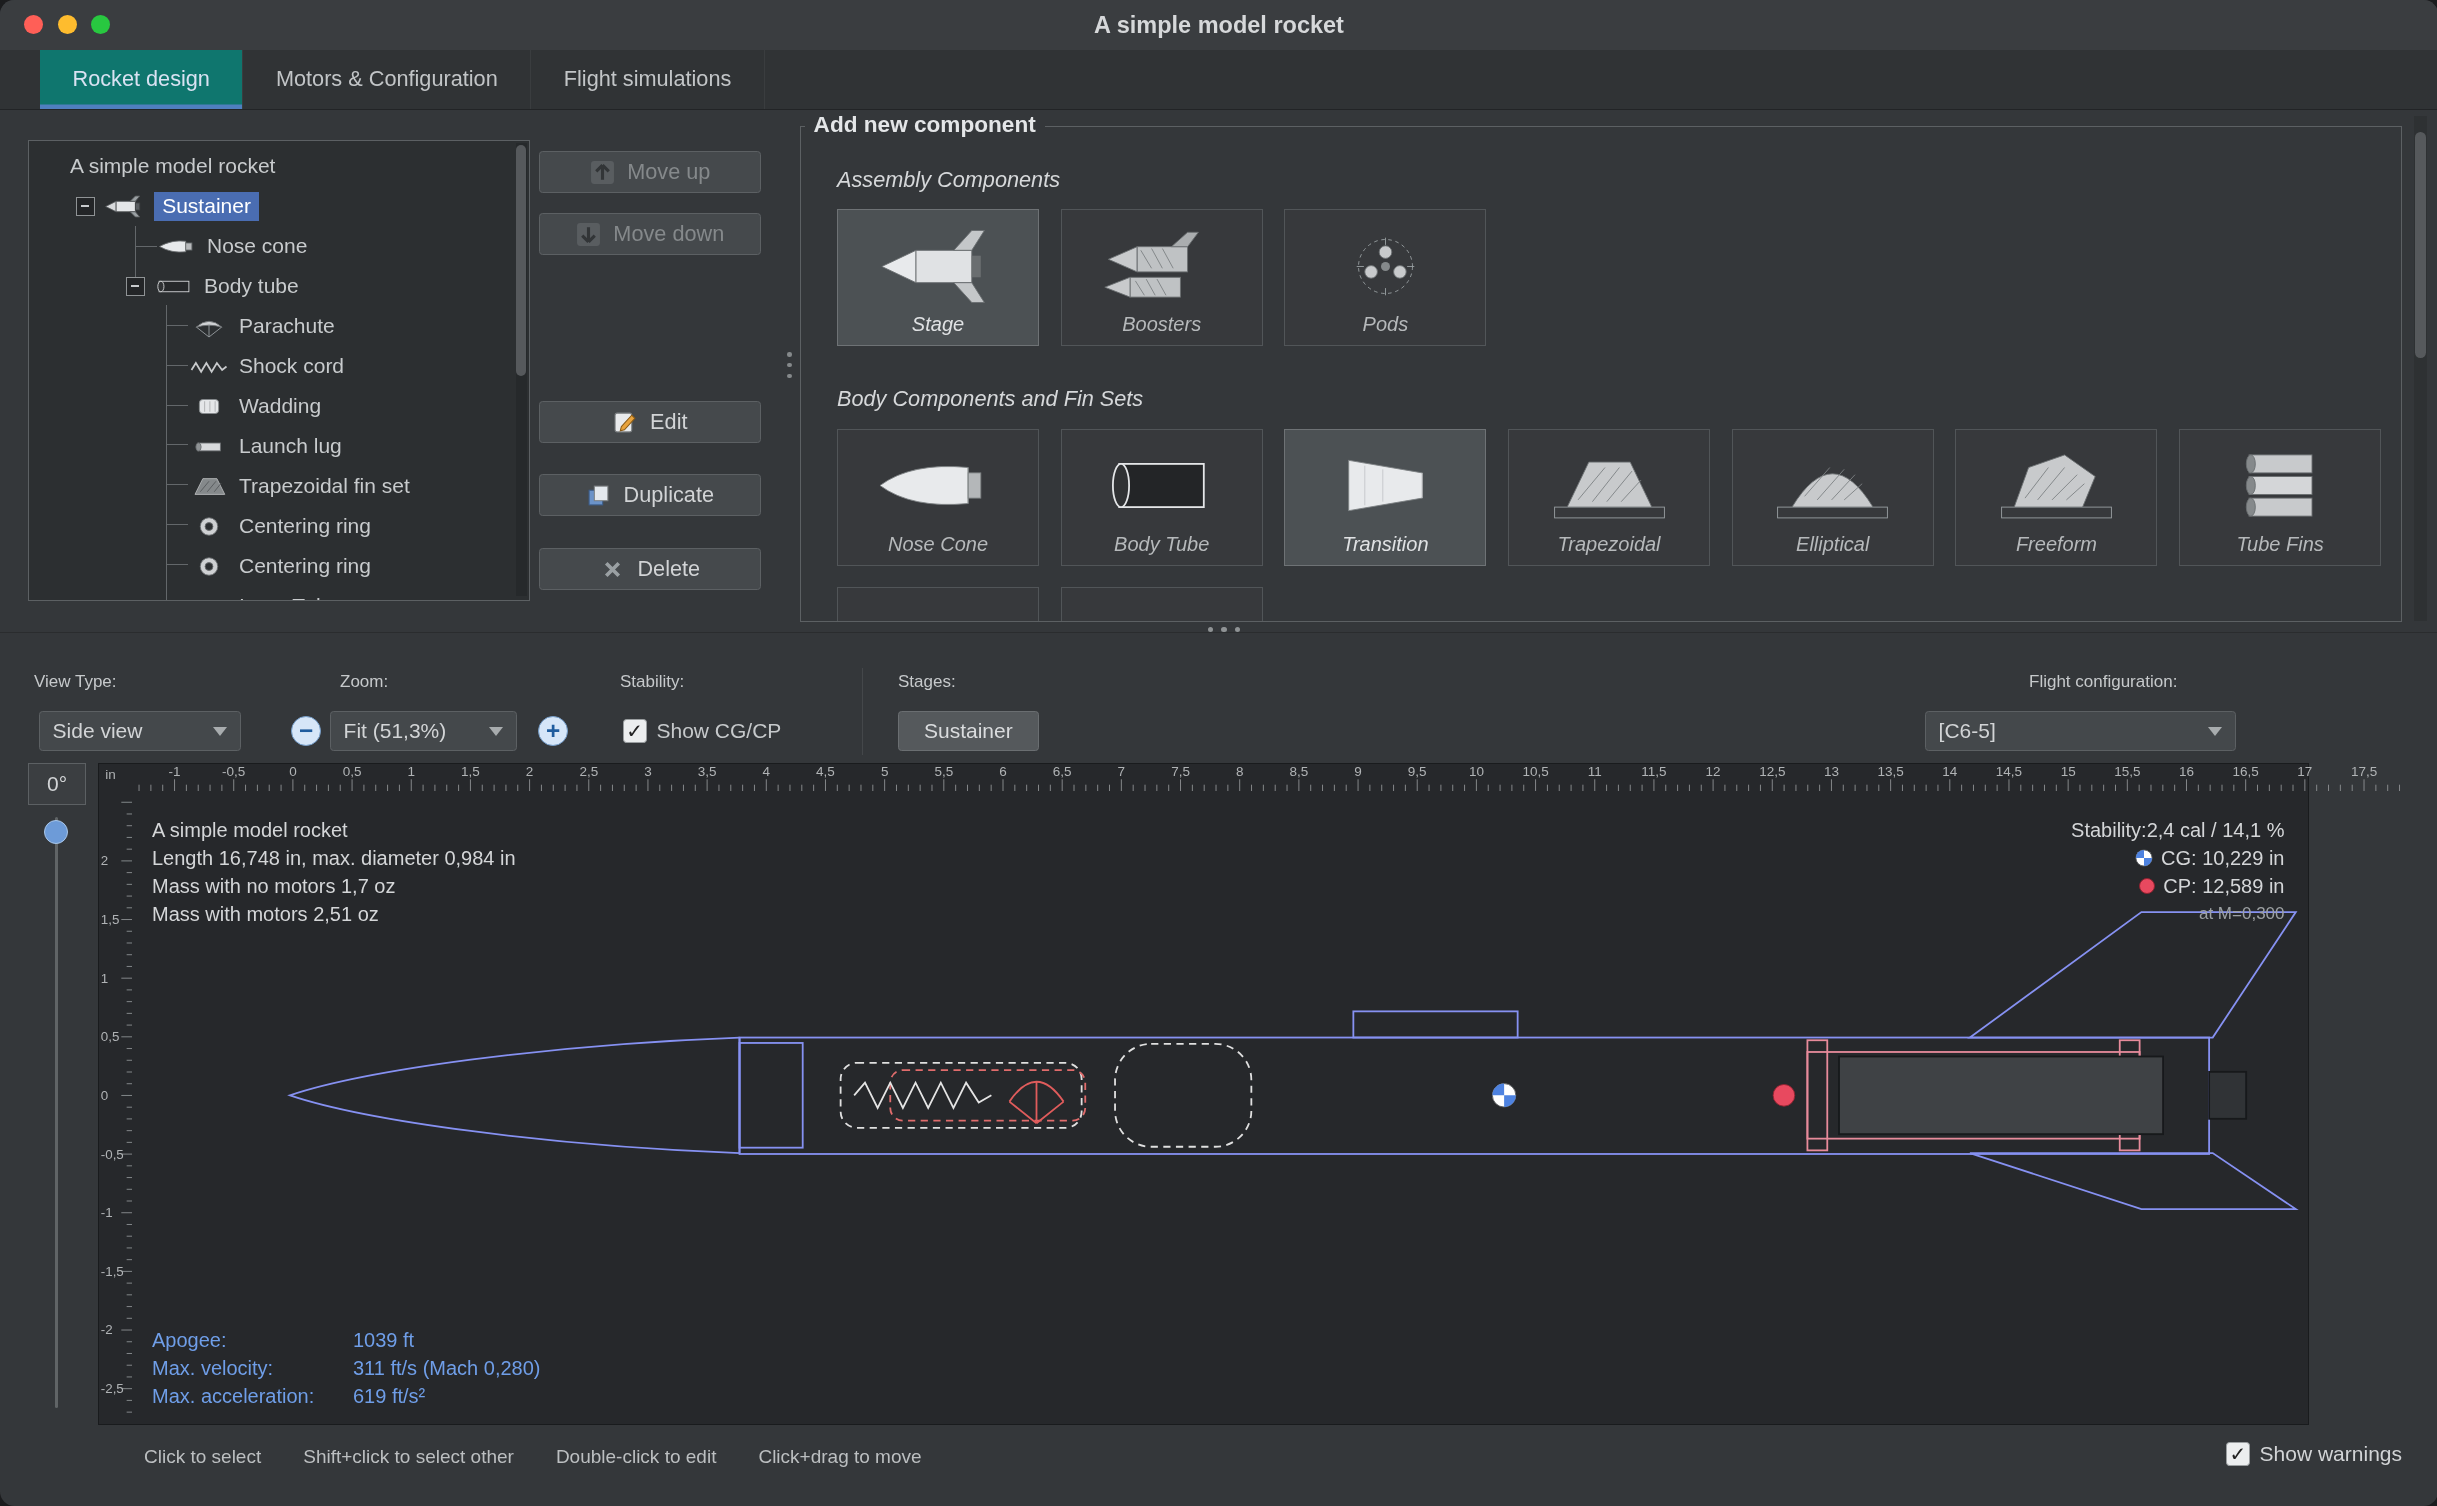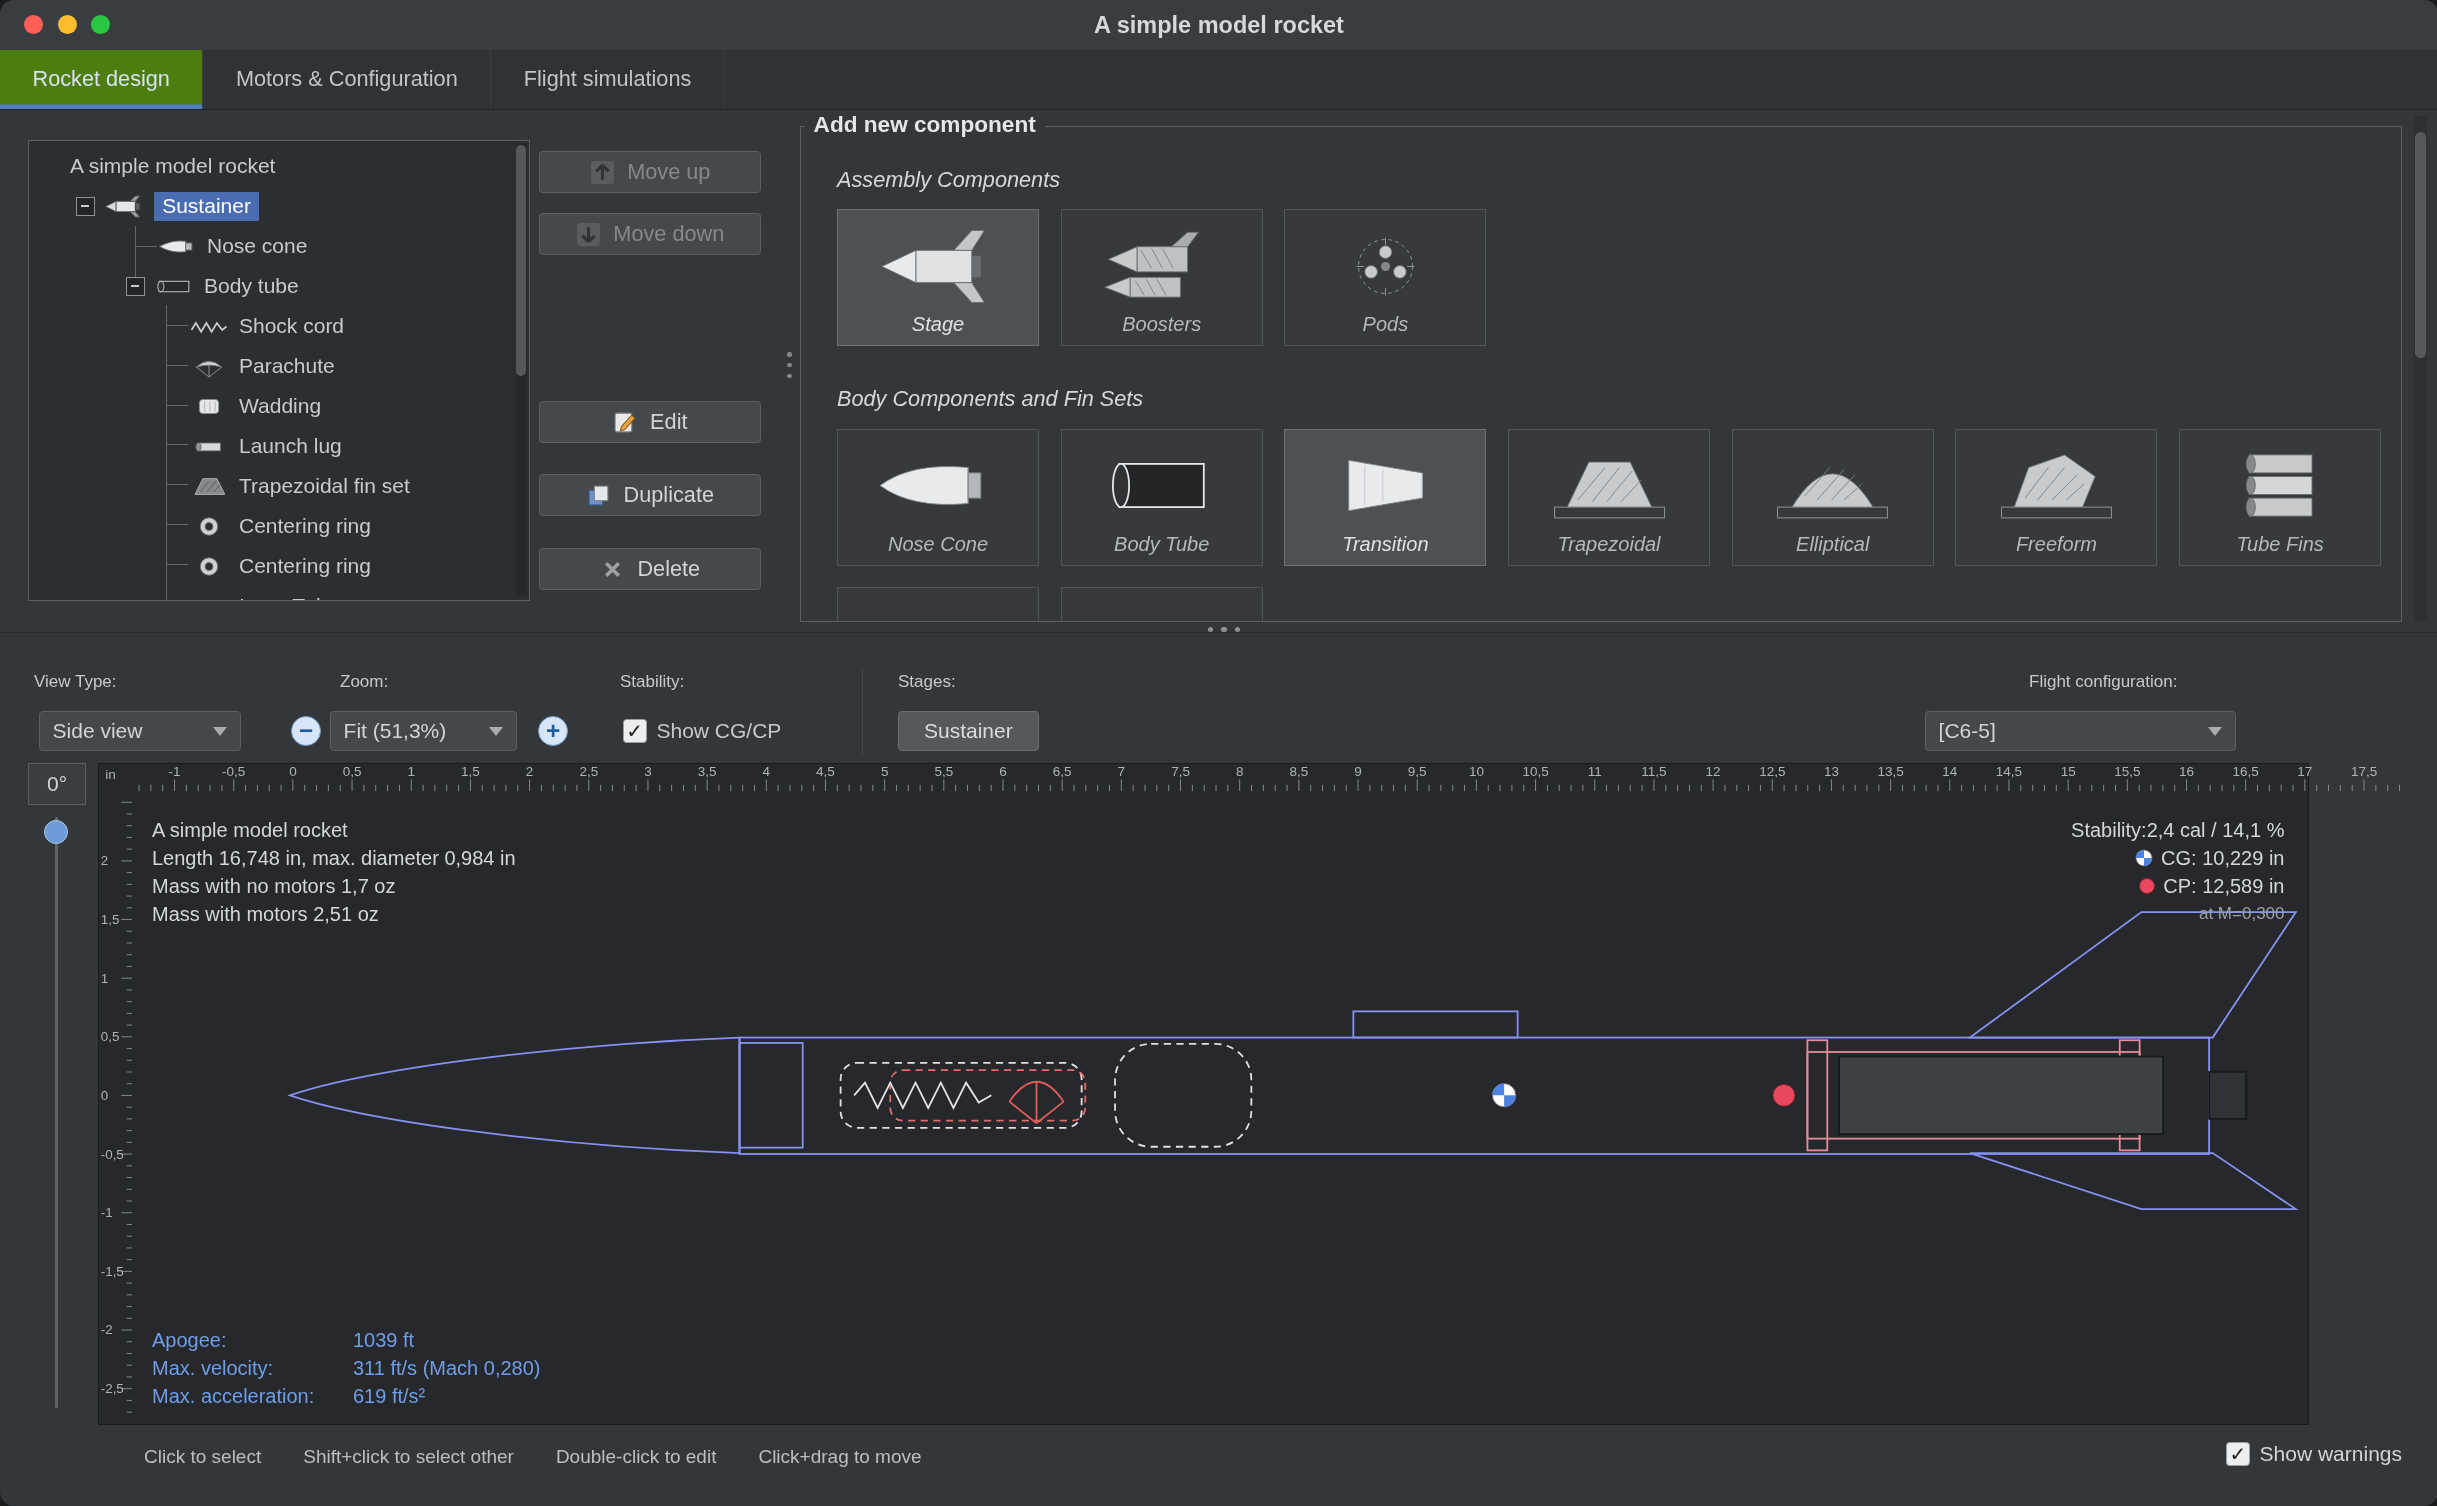--- a/index.html
+++ b/index.html
@@ -10,21 +10,21 @@
   .titlebar{position:absolute;top:0;left:0;right:0;height:50px;background:#3a3d40;border-bottom:0.9px solid #26282a;}
   .traffic{position:absolute;top:15.3px;width:19px;height:19px;border-radius:50%;}
   .t-red{left:24.4px;background:#ff5f57;}
   .t-yellow{left:58px;background:#febc2e;}
   .t-green{left:91px;background:#28c840;}
   .title-text{position:absolute;left:0;width:100%;text-align:center;line-height:50px;font-weight:bold;font-size:23.5px;color:#d6d8da;}
 
   
   .tabbar{position:absolute;top:50px;left:0;right:0;height:59px;background:#303335;border-bottom:0.9px solid #222426;display:flex;}
   .tab{padding:0 32.5px;line-height:57px;font-size:21.7px;color:#c2c5c7;border-right:0.9px solid #3a3d3f;}
-  .tab.active{background:#4d7c0f;color:#d8e2f2;box-shadow:inset 0 -4.5px 0 #4f7fbf;}
+  .tab.active{background:#0f766e;color:#d8e2f2;box-shadow:inset 0 -4.5px 0 #4f7fbf;margin-left:40px;}
 
   
   .tree-panel{position:absolute;left:28px;top:140px;width:500px;height:459px;background:#2c2f31;border:0.9px solid #5c6063;overflow:hidden;}
   .tree-inner{position:absolute;inset:0;padding-top:5.4px;}
   .tree-root{height:40px;display:flex;align-items:center;padding-left:41px;font-size:21px;color:#c8cbcd;}
   .tree-row{height:40px;display:flex;align-items:center;font-size:21px;color:#c8cbcd;position:relative;}
   .tree-row.lvl1{padding-left:47px;}
   .tree-row.lvl2{padding-left:127px;}
   .tree-row.lvl2.hasexp{padding-left:97px;}
   .tree-row.lvl3{padding-left:159px;}
@@ -153,30 +153,30 @@
               <i></i>
             </span>
             <span class="ticon"><svg viewBox="0 0 48 28">
                 <rect x="7" y="8" width="34" height="12" fill="#26282a" stroke="#d8dadc"></rect>
                 <ellipse cx="9" cy="14" rx="3.5" ry="6" fill="#303234" stroke="#d8dadc"></ellipse>
               </svg></span>
             <span class="tlabel">Body tube</span>
           </div>
           <div class="tree-row lvl3">
             <span class="ticon"><svg viewBox="0 0 48 28">
-                <path d="M4,18 L9,10 L15,20 L21,10 L27,20 L33,10 L39,18 L44,14" stroke="#c8cacc" fill="none" stroke-width="2"></path>
-              </svg></span>
-            <span class="tlabel">Shock cord</span>
-          </div>
-          <div class="tree-row lvl3">
-            <span class="ticon"><svg viewBox="0 0 48 28">
                 <path d="M9,15 Q24,1 39,15 Q24,10 9,15 Z" fill="#cfd1d3" stroke="#6a6e70"></path>
                 <path d="M10,15 L24,26 M24,12 L24,26 M38,15 L24,26" stroke="#9aa0a3" fill="none"></path>
               </svg></span>
             <span class="tlabel">Parachute</span>
+          </div>
+          <div class="tree-row lvl3">
+            <span class="ticon"><svg viewBox="0 0 48 28">
+                <path d="M4,18 L9,10 L15,20 L21,10 L27,20 L33,10 L39,18 L44,14" stroke="#c8cacc" fill="none" stroke-width="2"></path>
+              </svg></span>
+            <span class="tlabel">Shock cord</span>
           </div>
           <div class="tree-row lvl3">
             <span class="ticon"><svg viewBox="0 0 48 28">
                 <rect x="13" y="6" width="22" height="16" rx="4" fill="#e4e6e8" stroke="#85898b"></rect>
                 <path d="M19,8 L19,20 M25,8 L25,20 M31,8 L31,20" stroke="#aaadaf"></path>
               </svg></span>
             <span class="tlabel">Wadding</span>
           </div>
           <div class="tree-row lvl3">
             <span class="ticon"><svg viewBox="0 0 48 28">

